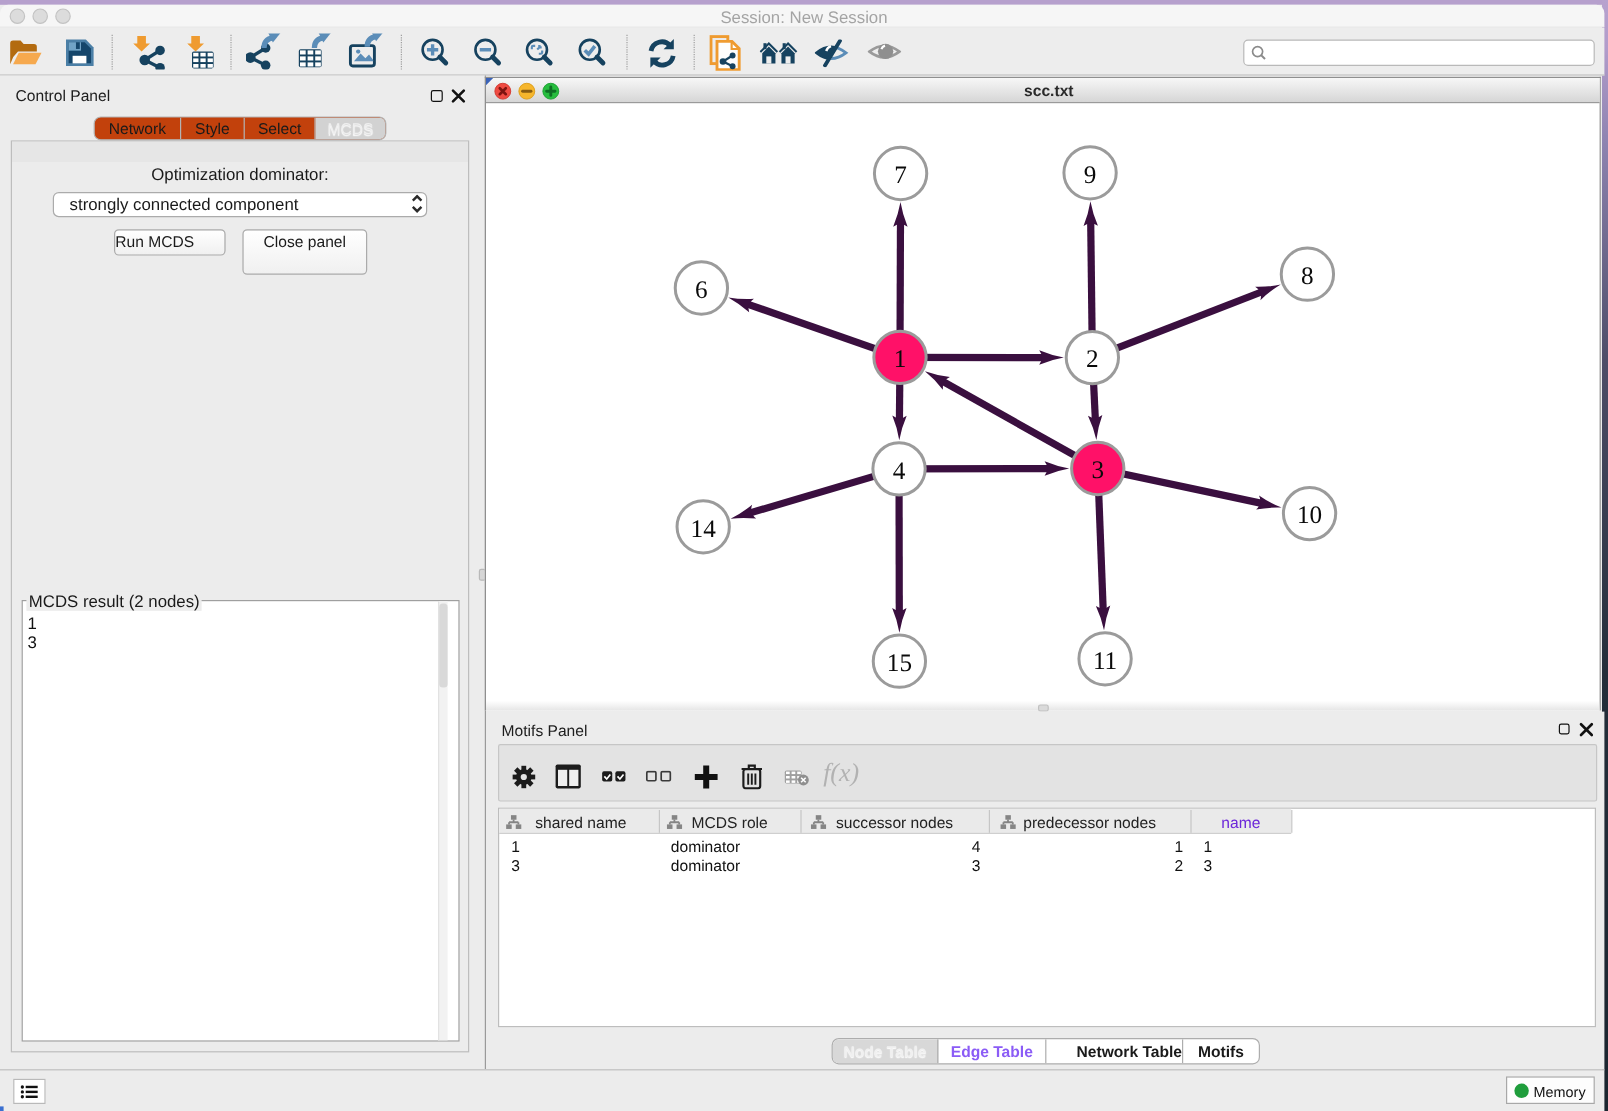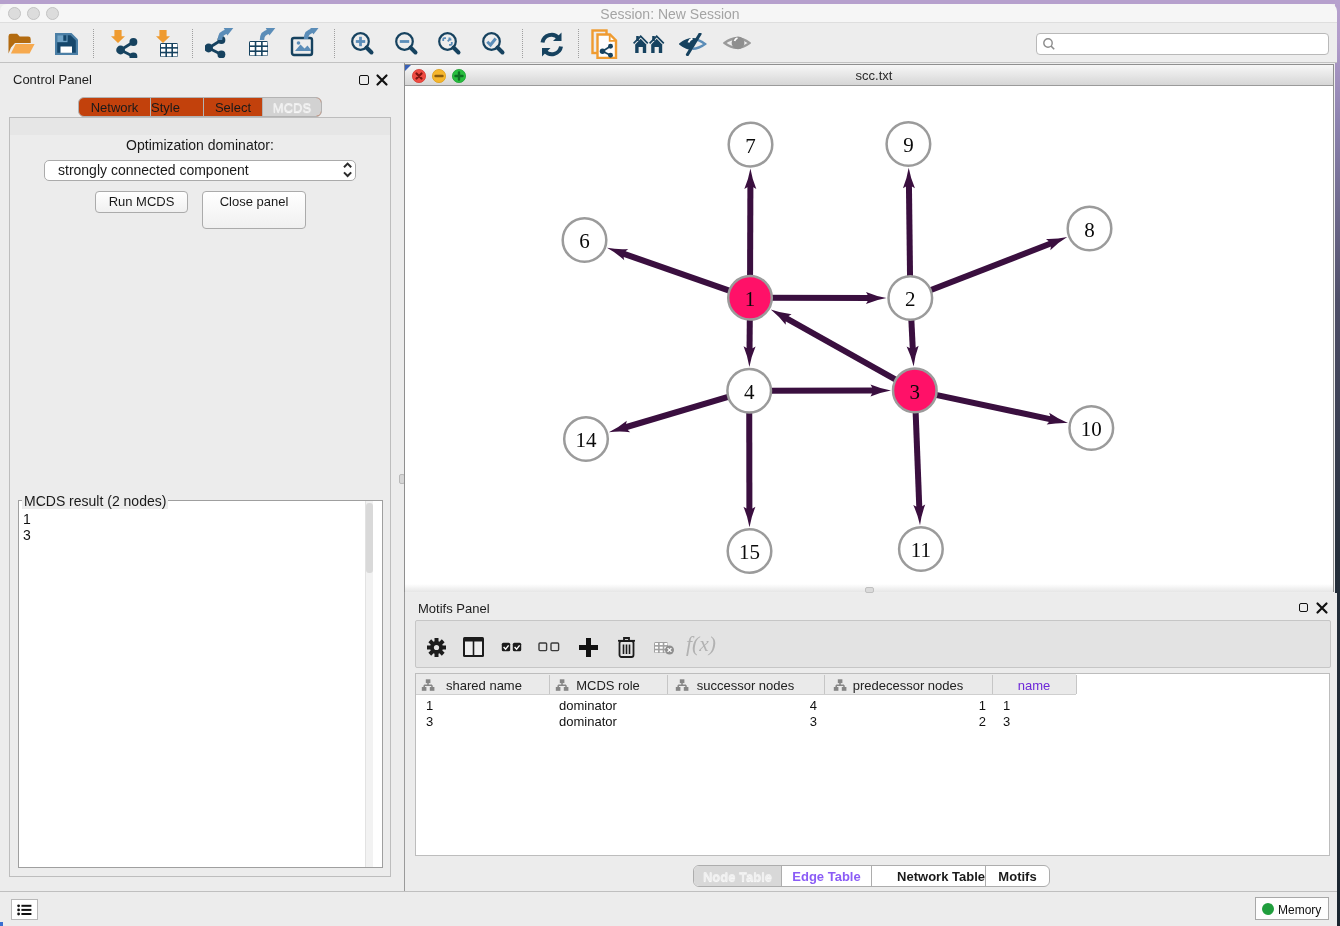--- a/index.html
+++ b/index.html
@@ -166,47 +166,47 @@
 <div class="abs" style="left:359px;top:75px;width:10px;height:10px;border:1.6px solid #111;border-radius:2px"></div>
 <svg class="abs" style="left:375px;top:73px" width="14" height="14" viewBox="0 0 14 14">
     <path d="M2.5,2.5 L11.5,11.5 M11.5,2.5 L2.5,11.5" stroke="#111" stroke-width="2.2" stroke-linecap="round"></path>
   </svg>
 
 <div class="abs" style="left:9px;top:117px;width:382px;height:760px;background:#ececec;border:1px solid #bdbdbd"></div>
 <div class="abs" style="left:10px;top:118px;width:380px;height:17px;background:#e6e6e6"></div>
 
 <div class="abs" style="left:78px;top:97px;width:244px;height:20px;background:#c2410c;border:1px solid #b3b3b3;border-radius:6px;overflow:hidden;display:flex">
  <div style="flex:0 0 72px;border-right:1px solid #b3b3b3;text-align:center;font-size:13px;color:#1a1a1a;line-height:19px">Network</div>
- <div style="flex:0 0 53px;border-right:1px solid #b3b3b3;font-size:13px;color:#1a1a1a;line-height:19px">Style</div>
+ <div style="flex:0 0 53px;border-right:1px solid #b3b3b3;text-align:center;font-size:13px;color:#1a1a1a;line-height:19px">Style</div>
  <div style="flex:0 0 59px;border-right:1px solid #b3b3b3;text-align:center;font-size:13px;color:#1a1a1a;line-height:19px">Select</div>
  <div style="flex:1;background:#d2d2d2;text-align:center;font-size:13px;color:#efefef;text-shadow:0 1px 1px #fff;line-height:19px">MCDS</div>
 </div>
 
 <div class="abs" style="left:10px;top:137px;width:380px;text-align:center;font-size:14px;color:#1a1a1a">Optimization dominator:</div>
 <div class="abs" style="left:44px;top:160px;width:312px;height:21px;background:#fff;border:1px solid #ababab;border-radius:5px"></div>
 <div class="abs" style="left:58px;top:162px;font-size:14px;color:#1a1a1a">strongly connected component</div>
 <svg class="abs" style="left:343px;top:162px" width="10" height="16" viewBox="0 0 10 16">
     <path d="M1,5.2 L4.6,1.6 L8.2,5.2 M1,10.4 L4.6,14 L8.2,10.4" fill="none" stroke="#2b2b2b" stroke-width="2"></path>
   </svg>
-<div class="abs" style="left:95px;top:191px;width:93px;height:22px;background:linear-gradient(#ffffff,#f0f0f0);border:1px solid #ababab;border-radius:4px;text-align:center;font-size:13px;color:#1a1a1a;line-height:20px">Run MCDS</div>
+<div class="abs" style="left:95px;top:191px;width:93px;height:22px;background:linear-gradient(#ffffff,#f0f0f0);border:1px solid #ababab;border-radius:4px;font-size:13px;color:#1a1a1a;line-height:20px">Run MCDS</div>
 <div class="abs" style="left:202px;top:191px;width:104px;height:38px;background:linear-gradient(#ffffff,#f0f0f0);border:1px solid #ababab;border-radius:4px;text-align:center;font-size:13px;color:#1a1a1a;line-height:20px">Close panel</div>
 
 <div class="abs" style="left:18px;top:500px;width:365px;height:368px;background:#fff;border:1px solid #9f9f9f"></div>
 <div class="abs" style="left:22px;top:493px;background:#ececec;padding:0 2px;font-size:14px;color:#1a1a1a">MCDS result (2 nodes)</div>
 <div class="abs" style="left:365px;top:501px;width:8px;height:366px;background:#f2f2f2;border-left:1px solid #e2e2e2"></div>
 <div class="abs" style="left:366px;top:503px;width:7px;height:70px;background:#d9d9d9;border-radius:3px"></div>
 <div class="abs" style="left:23px;top:511px;font-size:14px;color:#111;line-height:16px">1<br>3</div>
 
 <div class="abs" style="left:404px;top:63px;width:1px;height:828px;background:#9a9a9a"></div>
 <div class="abs" style="left:399px;top:474px;width:6px;height:10px;background:#d6d6d6;border:1px solid #b9b9b9;border-radius:2px"></div>
 
 <div class="abs" style="left:404px;top:64px;width:930px;height:528px;background:#fff;border:1px solid #8f8f8f;border-bottom:none"></div>
 <div class="abs" style="left:405px;top:584px;width:928px;height:8px;background:linear-gradient(rgba(236,236,236,0),#e6e6e6)"></div>
 <div class="abs" style="left:405px;top:65px;width:928px;height:21px;background:linear-gradient(#f7f7f7,#d6d6d6);border-bottom:1px solid #9a9a9a"></div>
-<div class="abs" style="left:410px;top:65px;width:928px;text-align:center;font-size:13px;font-weight:normal;color:#2a2a2a;padding-top:3px">scc.txt</div>
+<div class="abs" style="left:410px;top:65px;width:928px;text-align:center;font-size:13px;font-weight:bold;color:#2a2a2a;padding-top:3px">scc.txt</div>
 <svg class="abs" style="left:405px;top:65px" width="6" height="6">
     <path d="M0,0 h6 L0,6 Z" fill="#3a62b8"></path>
   </svg>
 
 <svg class="abs" style="left:411px;top:68px" width="56" height="16" viewBox="0 0 56 16">
  <circle cx="8" cy="8" r="6.6" fill="#ef4b42" stroke="#d33b32" stroke-width="0.8"></circle>
  <path d="M5.5,5.5 l5,5 M10.5,5.5 l-5,5" stroke="#7e1410" stroke-width="2.2" stroke-linecap="round"></path>
  <circle cx="28" cy="8" r="6.6" fill="#f6b62c" stroke="#dc9e1b" stroke-width="0.8"></circle>
  <line x1="24.5" y1="8" x2="31.5" y2="8" stroke="#885c10" stroke-width="2.4" stroke-linecap="round"></line>
  <circle cx="48" cy="8" r="6.6" fill="#27bd3e" stroke="#1da133" stroke-width="0.8"></circle>

